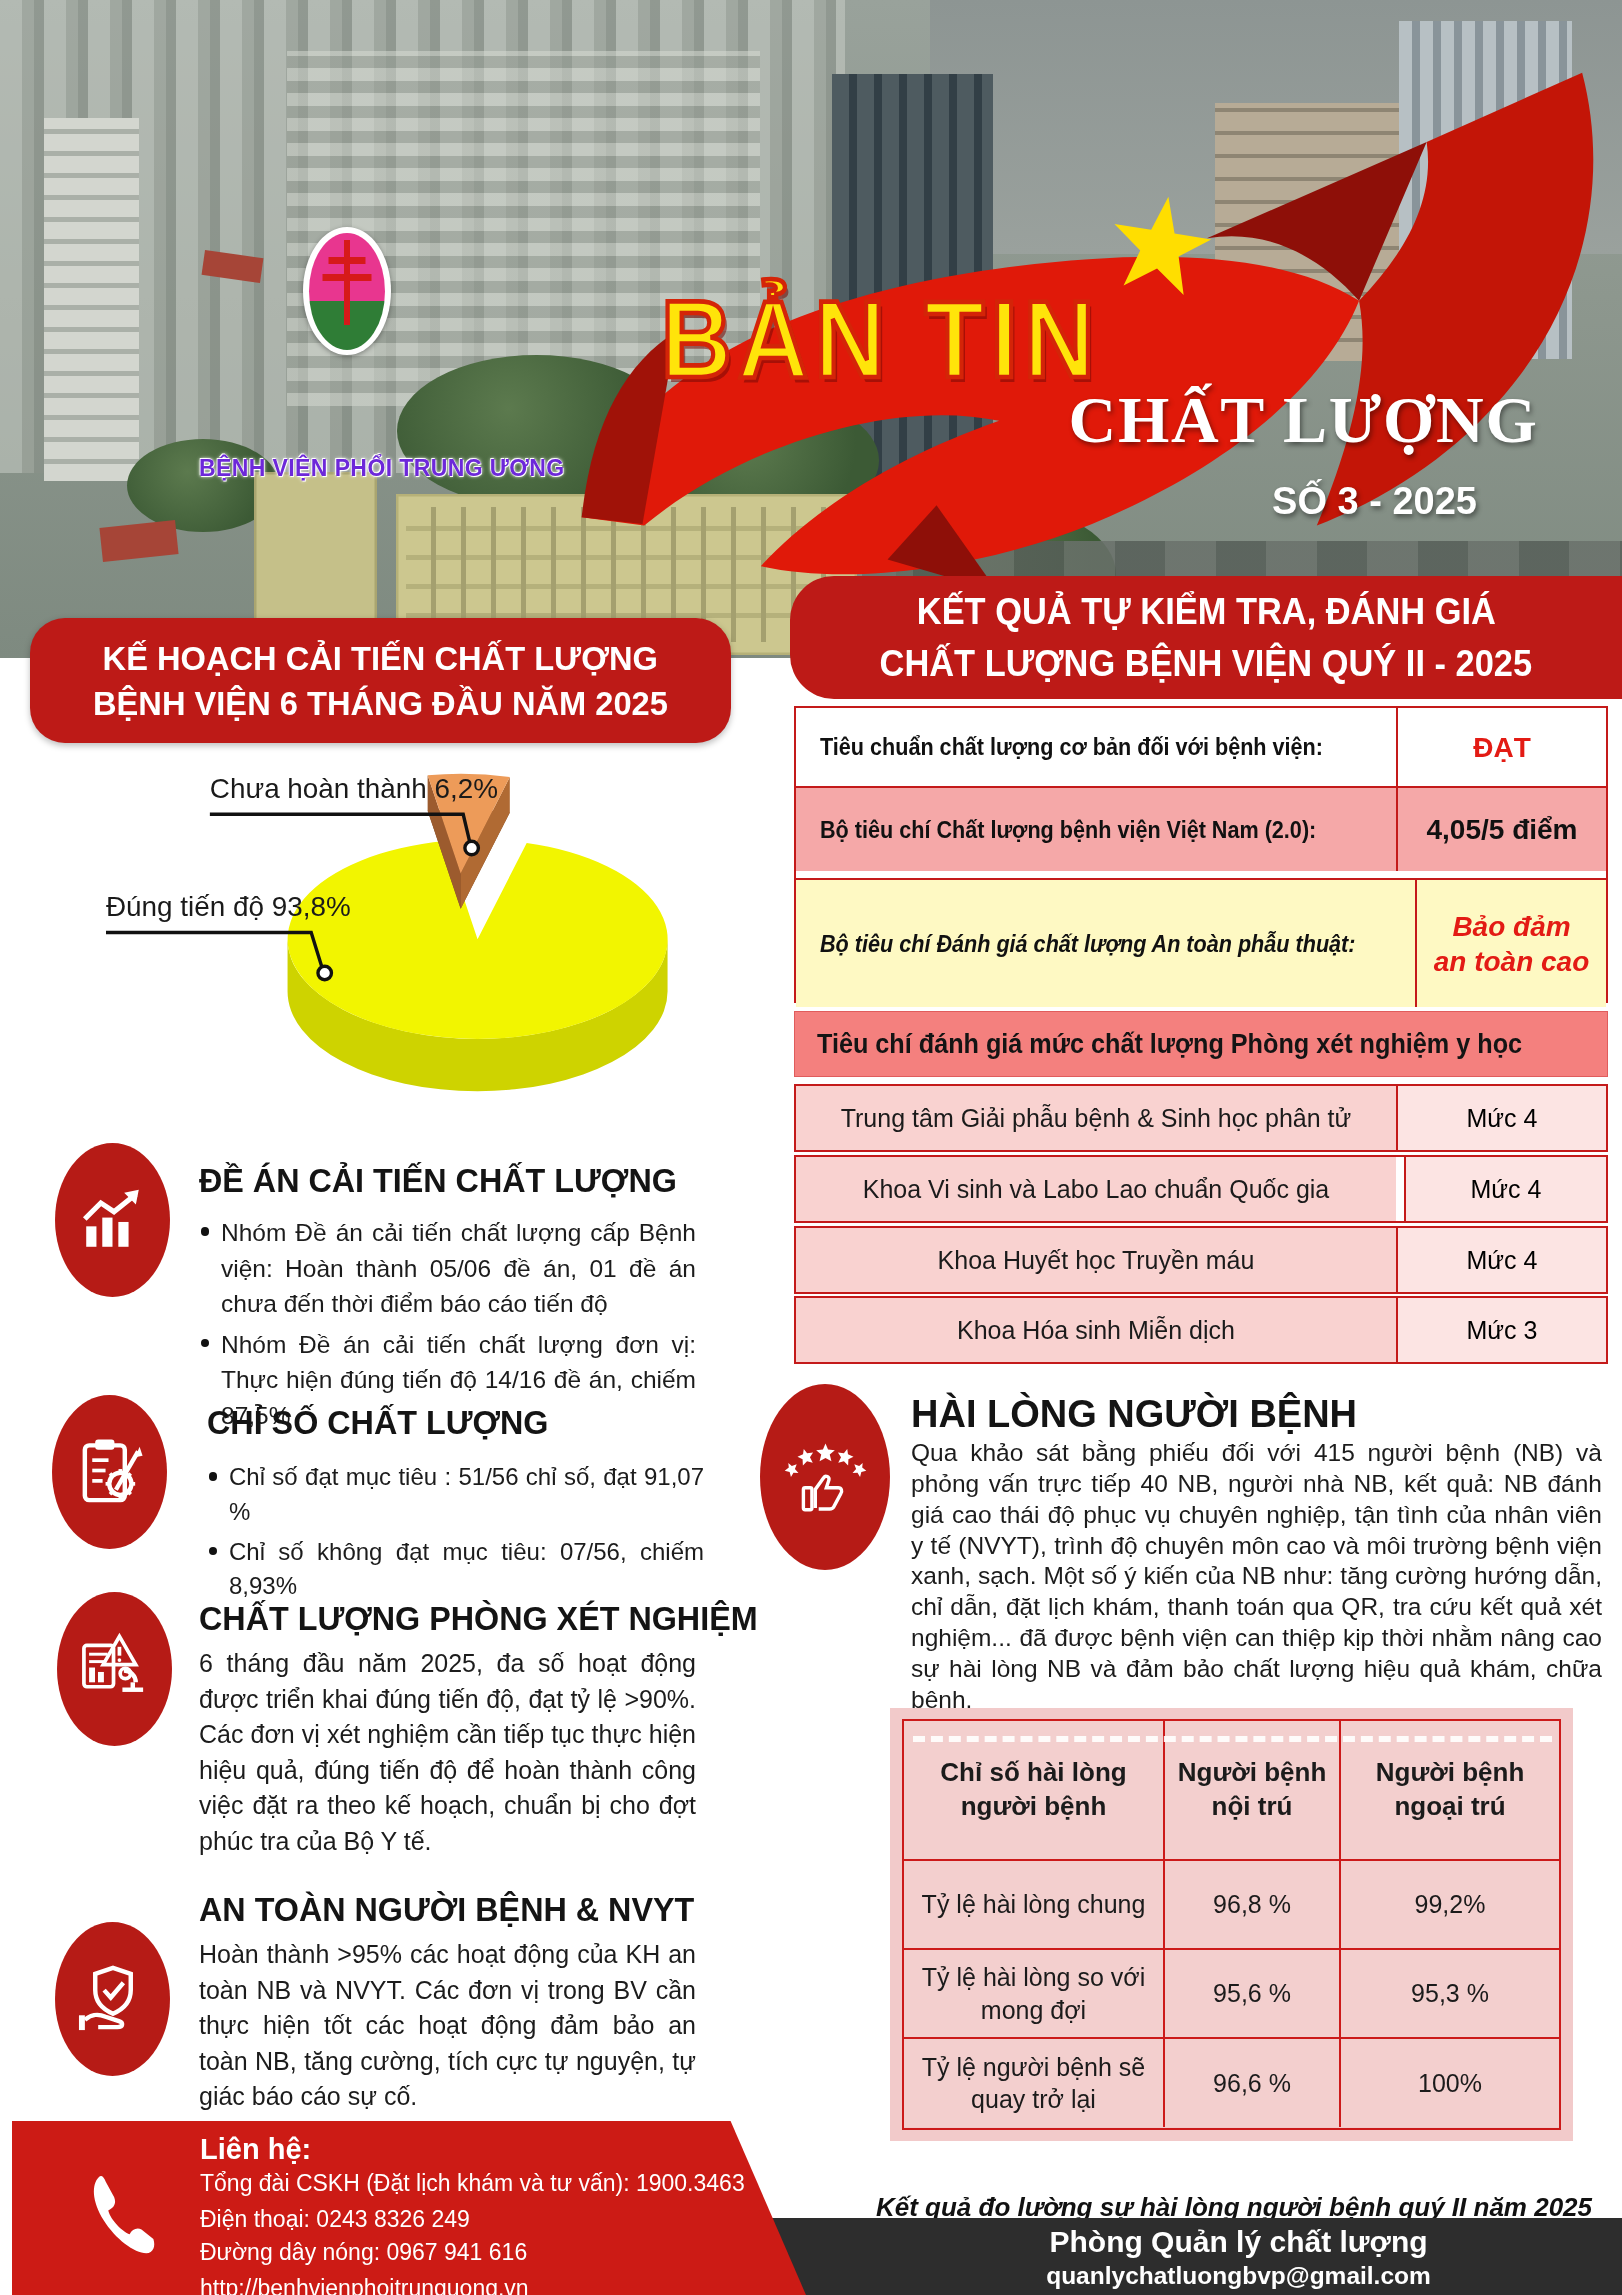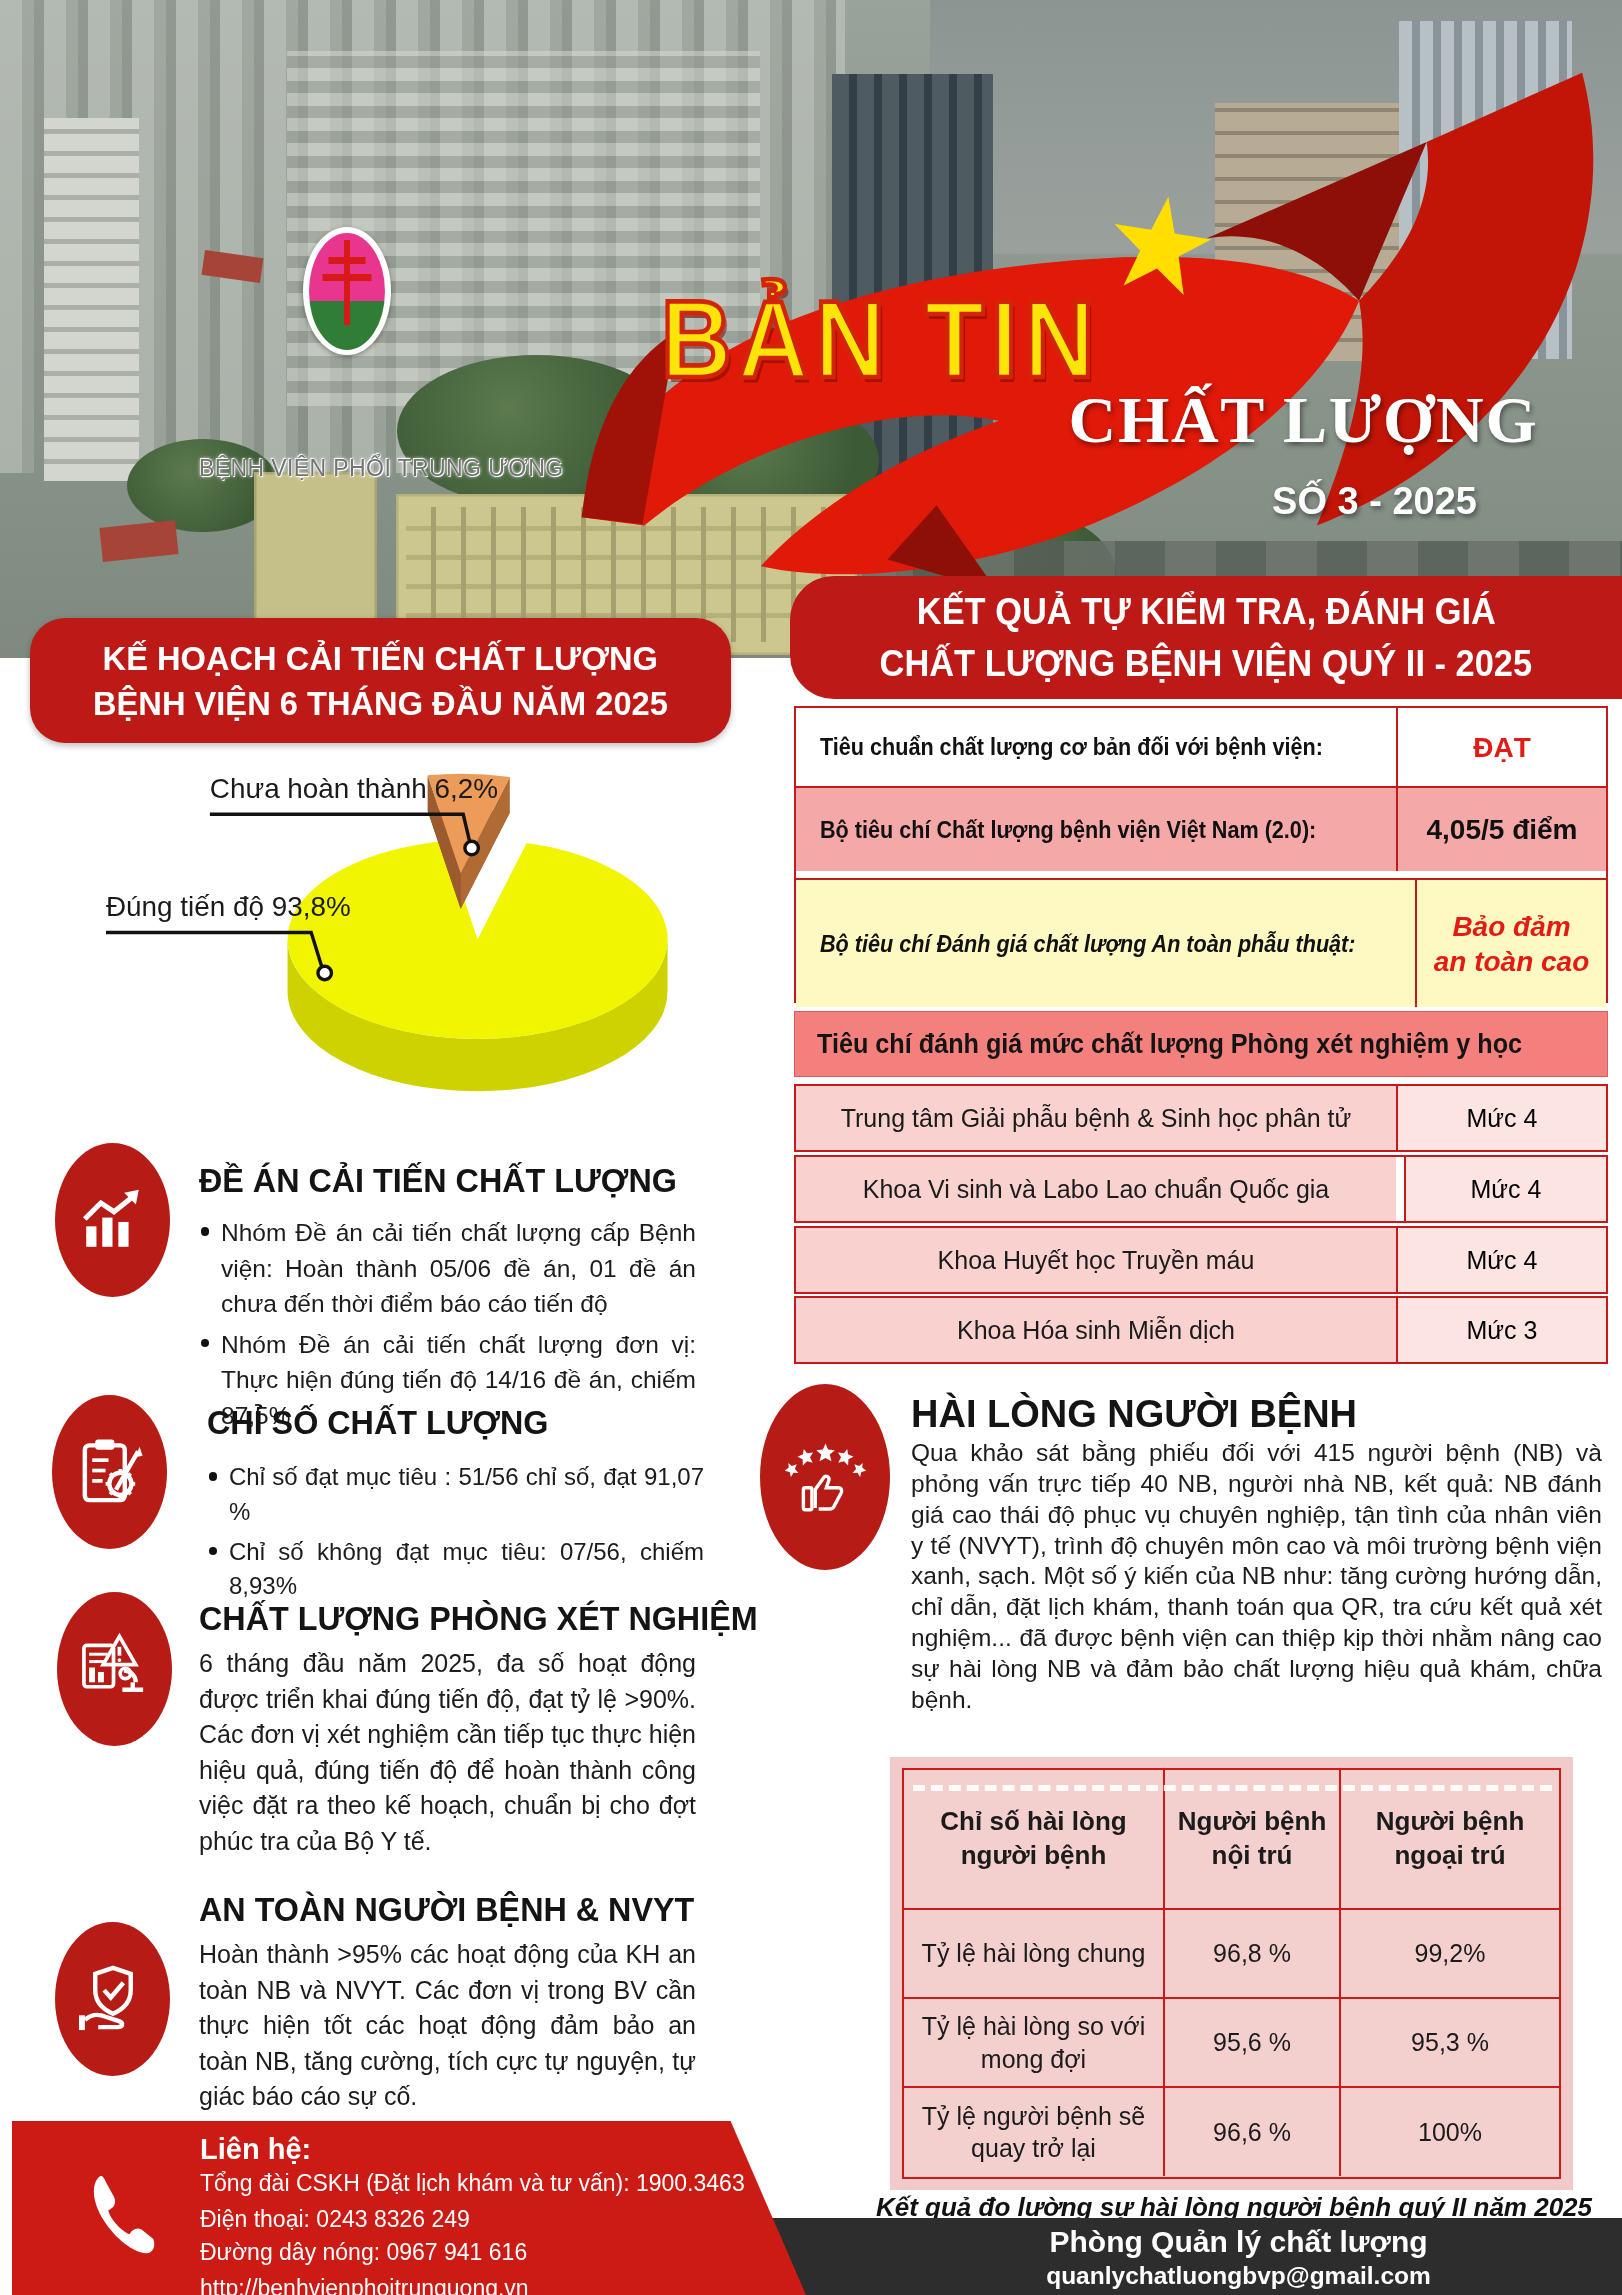--- a/index.html
+++ b/index.html
@@ -46,21 +46,21 @@
   .ribbon{position:absolute;left:0;top:0;width:1623px;height:676px;pointer-events:none;}
   
   .logo{left:303px;top:227px;width:88px;height:128px;border-radius:50%;background:#ffffff;
         box-shadow:0 1.7px 5px rgba(0,0,0,.35);}
   .logo-in{position:absolute;left:6px;top:6px;width:76px;height:117px;border-radius:50%;overflow:hidden;
         background:linear-gradient(180deg,#e8368f 0 58%,#2f7d36 58% 100%);}
   .logo-cross{position:absolute;left:50%;top:6.8px;width:6.8px;height:85px;margin-left:-3.4px;background:#d61a1a;}
   .logo-bar1,.logo-bar2{position:absolute;left:50%;height:6.8px;background:#d61a1a;transform:translateX(-50%);}
   .logo-bar1{top:24px;width:37px;}
   .logo-bar2{top:41px;width:49px;}
-  .hospital-sign{left:199px;top:455px;width:338px;font-size:23px;font-weight:normal;color:#737373;
+  .hospital-sign{left:199px;top:455px;width:338px;font-size:23px;font-weight:bold;color:#6d28d9;
     text-shadow:0 0 2.5px #fff,0 0 4.2px #fff,0.8px 0.8px 0 #fff,-0.8px -0.8px 0 #fff;letter-spacing:0.4px;white-space:nowrap;}
   
   .bantin{left:661px;top:276px;font-size:98px;font-weight:800;color:#ffe40a;letter-spacing:6px;
     -webkit-text-stroke:4.2px #d42408;text-shadow:3.4px 4.2px 0 rgba(120,10,5,.55);transform:scaleY(1.12);
     transform-origin:left top;white-space:nowrap;}
   .chatluong{left:1067px;top:382px;width:473px;text-align:center;font-family:"Liberation Serif","DejaVu Serif",serif;
     font-size:66px;font-weight:bold;color:#ffffff;letter-spacing:1.7px;white-space:nowrap;
     text-shadow:1.7px 2.5px 5px rgba(0,0,0,.45);}
   .issue{left:1209px;top:480px;width:331px;text-align:center;font-size:38px;font-weight:800;color:#ffffff;
     text-shadow:1.7px 2.5px 5px rgba(0,0,0,.45);white-space:nowrap;}
@@ -102,21 +102,21 @@
   .lab-header span{font-size:28px;font-weight:800;color:#141414;white-space:nowrap;transform:scaleX(.9);
     transform-origin:left center;}
   .lrow{position:absolute;left:794px;width:814px;height:68px;border:2.5px solid #c41a1a;box-sizing:border-box;
     display:flex;z-index:4;}
   .lrow .n{flex:0 0 600px;background:#f9d2d0;display:flex;align-items:center;justify-content:center;
     font-size:25px;color:#1b1b1b;}
   .lrow .m{flex:1;background:#fce4e3;border-left:2.5px solid #c41a1a;display:flex;align-items:center;
     justify-content:center;font-size:25px;color:#000000;}
   .sat-title{left:911px;top:1393px;font-size:38px;font-weight:800;color:#141414;white-space:nowrap;}
   .sat-para{left:911px;top:1438px;width:691px;font-size:24.5px;line-height:1.26;color:#1c1c1c;text-align:justify;}
-  .sat-panel{left:890px;top:1757px;width:683px;height:433px;background:#f2caca;z-index:4;}
+  .sat-panel{left:890px;top:1708px;width:683px;height:433px;background:#f2caca;z-index:4;}
   .stable{position:absolute;left:12px;top:11px;width:659px;height:411px;border:2.5px solid #cc1a1a;box-sizing:border-box;}
   .srow{display:flex;width:100%;box-sizing:border-box;}
   .scell{box-sizing:border-box;display:flex;flex-direction:column;align-items:center;justify-content:center;
     background:#f3cfce;border-left:2.5px solid #cc1a1a;font-size:25px;color:#1b1b1b;text-align:center;line-height:1.3;}
   .scell:first-child{border-left:none;}
   .shead .scell{font-weight:800;font-size:26px;}
   .c1{flex:0 0 259px;} .c2{flex:0 0 176px;} .c3{flex:1;}
   .dash{position:absolute;left:8.5px;top:15px;width:639px;border-top:6px dashed rgba(255,255,255,.9);}
   .sat-caption{left:862px;top:2192px;width:744px;text-align:center;font-size:26px;font-weight:800;
     font-style:italic;color:#111;z-index:4;}

